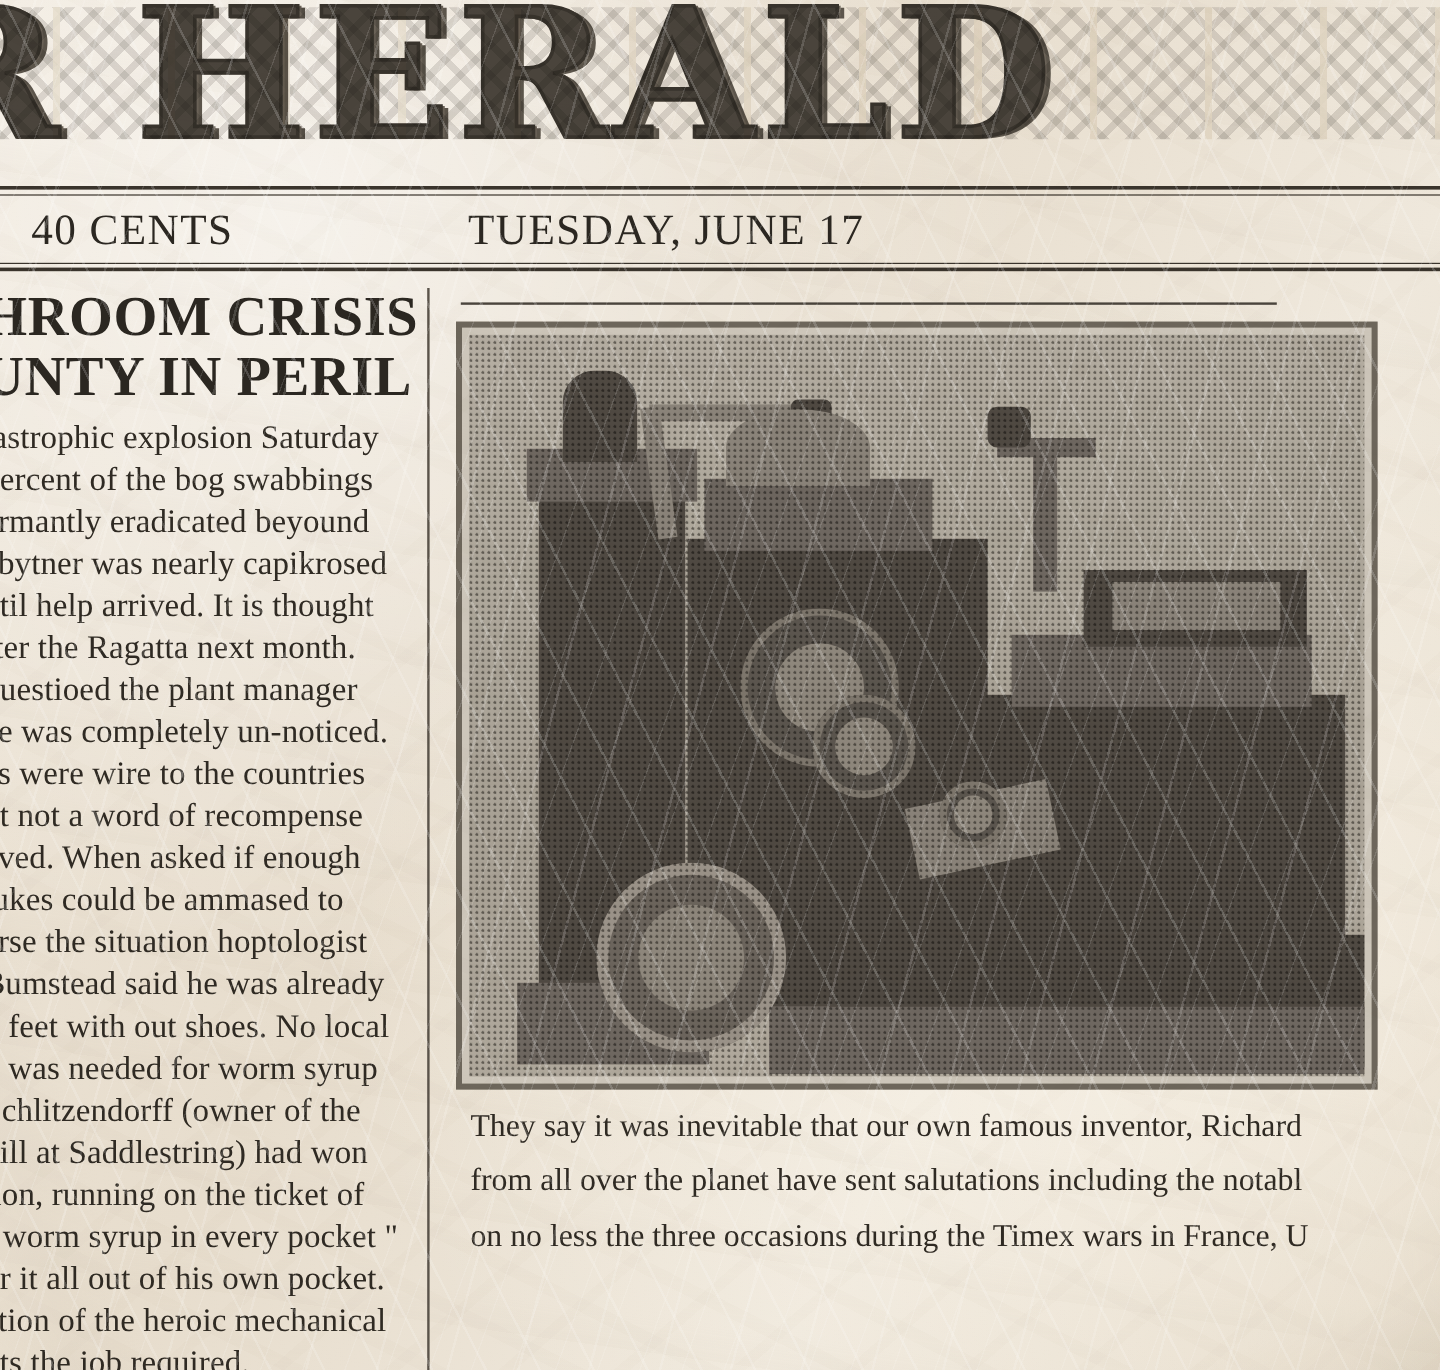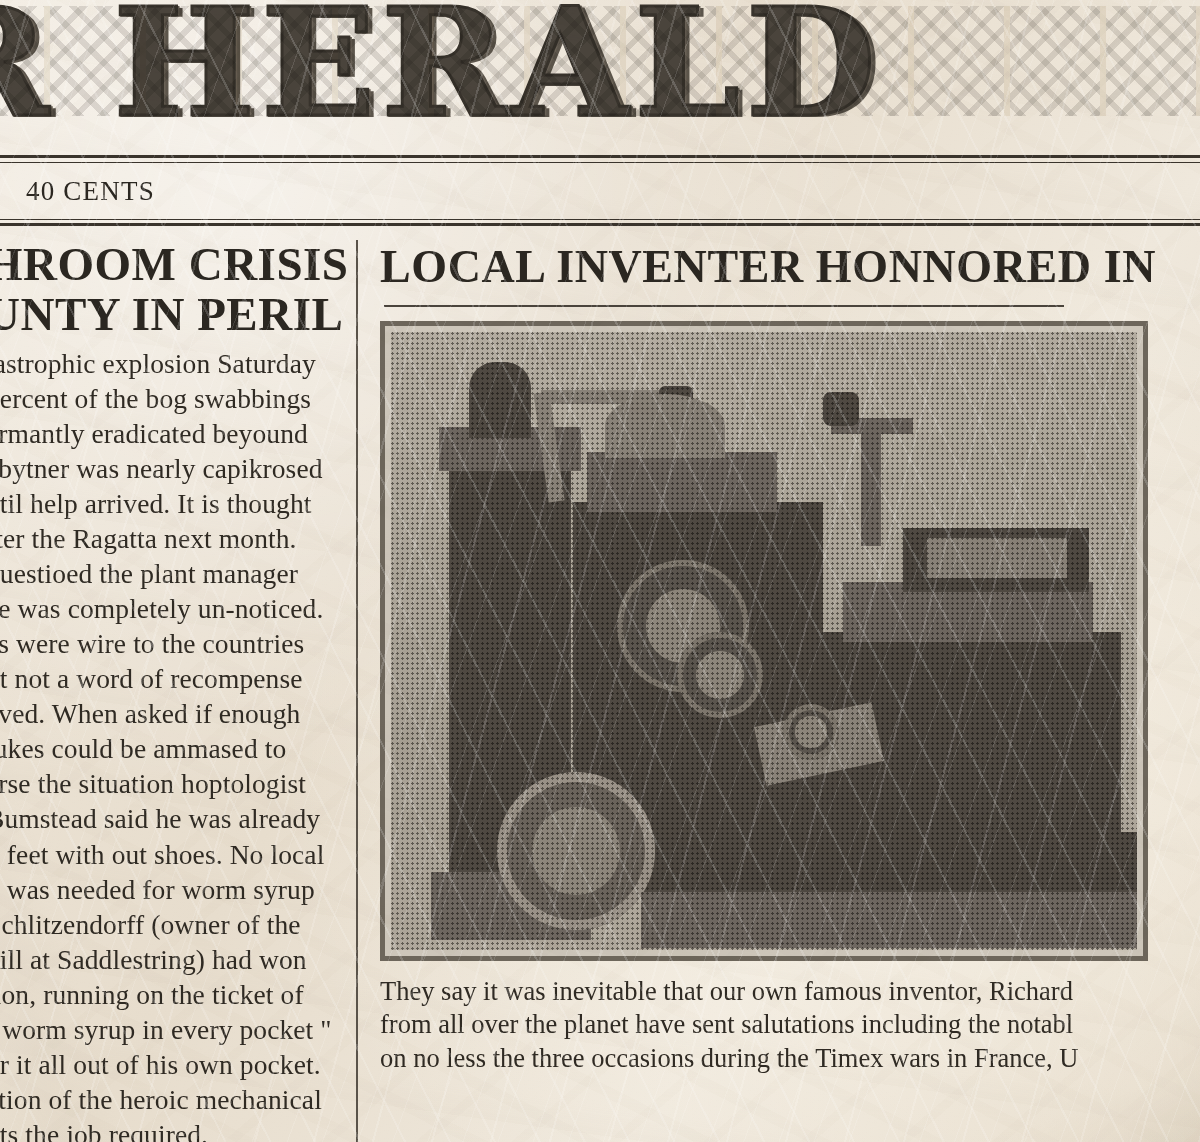--- a/index.html
+++ b/index.html
@@ -89,21 +89,21 @@
     border-bottom: 1px solid #3a342c;
     height: 4px;
     margin: 0 0 0 0;
   }
   .dateline {
     position: relative;
     height: 56px;
     display: flex;
     align-items: center;
     font-family: "Liberation Serif", serif;
-    font-size: 27px;
+    font-size: 36px;
     letter-spacing: 1.2px;
     color: #2b2721;
   }
   .dateline .price { position: absolute; left: 26px; }
   .dateline .date  { position: absolute; left: 390px; }
   .rule-bottom {
     border-top: 1px solid #3a342c;
     border-bottom: 3px solid #3a342c;
     height: 3px;
   }
@@ -210,36 +210,37 @@
     background: #8e877c;
   }
 
   .caption-body {
     margin-top: 14px;
     font-size: 26.5px;
     line-height: 1.26;
     color: #2f2a23;
     white-space: nowrap;
   }
-  .caption-body p { margin: 0; }
+  .caption-body p { margin: 12px; }
 </style>
 </head>
 <body>
 
 <div class="page">
 
   <div class="masthead">
     <div class="masthead-title">ER HERALD</div>
     <div class="masthead-ornament"></div>
   </div>
 
   <div class="rule-top"></div>
 
   <div class="dateline">
     <span class="price">40 CENTS</span>
+    <span class="date">TUESDAY, JUNE 17</span>
   </div>
 
   <div class="rule-bottom"></div>
 
   <div class="content">
 
     <div class="col-left">
       <h2 class="headline-left">
         <span>HROOM CRISIS</span>
         <span class="l2">UNTY IN PERIL</span>
@@ -265,21 +266,20 @@
         <p>nill at Saddlestring) had won</p>
         <p>tion, running on the ticket of</p>
         <p>f worm syrup in every pocket "</p>
         <p>or it all out of his own pocket.</p>
         <p>ation of the heroic mechanical</p>
         <p>nts the job required.</p>
       </div>
     </div>
 
     <div class="col-right">
-      <h2 class="headline-right">LOCAL INVENTER HONNORED IN</h2>
       <div class="rule-sub"></div>
 
       <div class="photo-frame">
         <div class="photo">
 
           <div class="m vlight" style="left:0;top:0;width:100%;height:100%;background:linear-gradient(175deg,#b5aea2 0%,#a8a195 60%,#b2aa9e 100%);"></div>
 
           <div class="m dark" style="left:58px;top:128px;width:122px;height:430px;"></div>
           <div class="m" style="left:48px;top:95px;width:142px;height:44px;"></div>
           <div class="m dark" style="left:78px;top:30px;width:62px;height:76px;border-radius:26px 26px 0 0;"></div>

